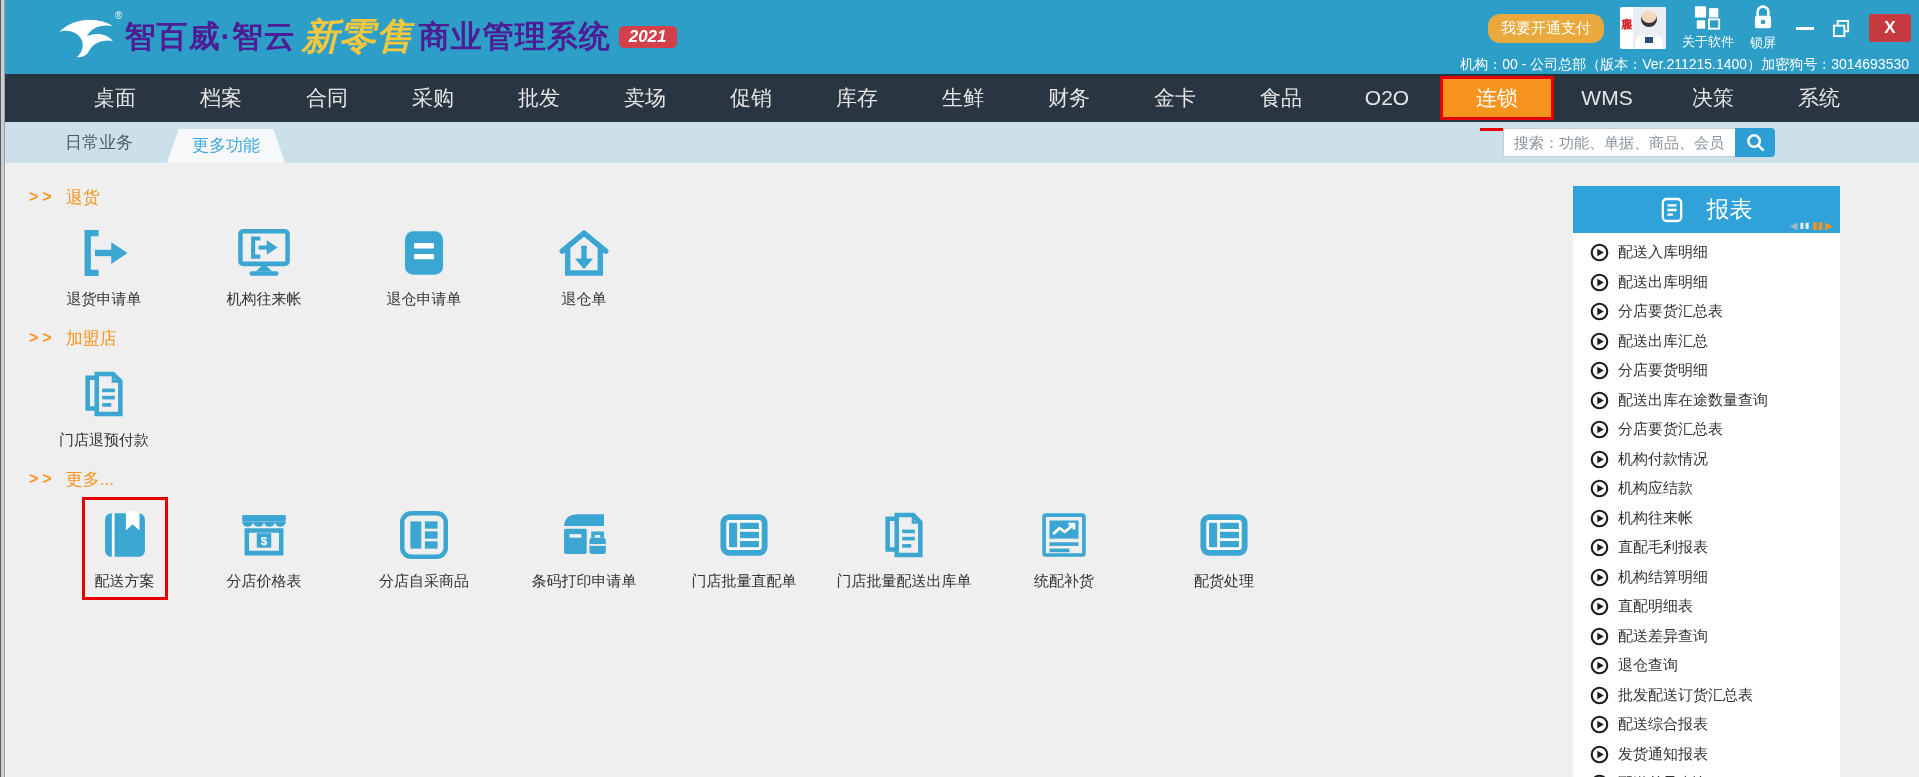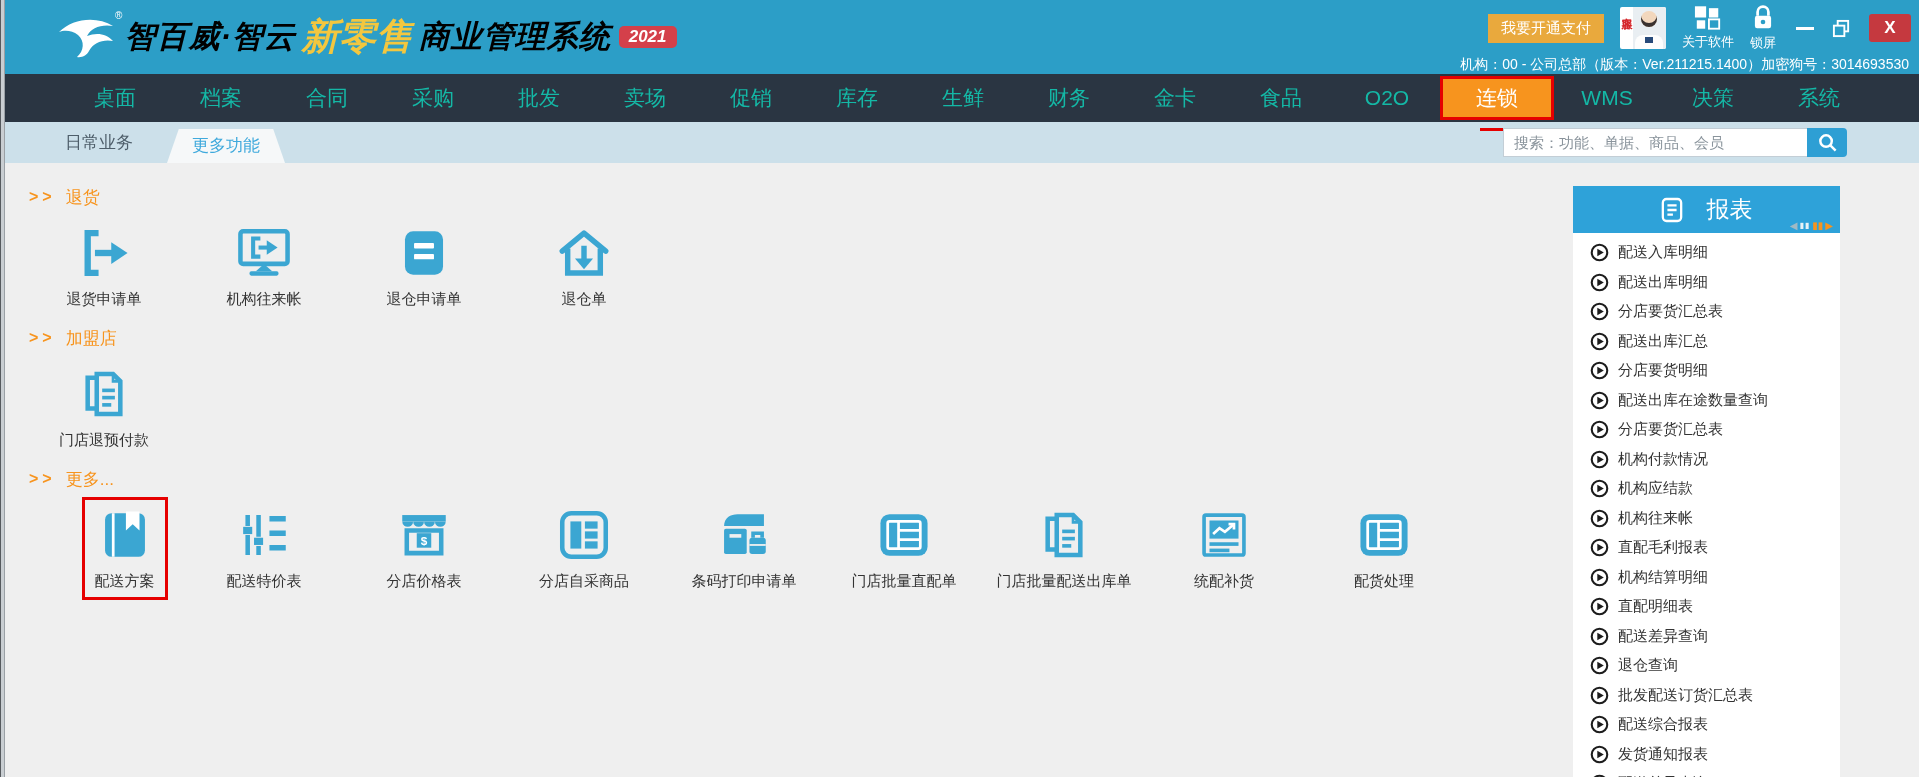--- a/index.html
+++ b/index.html
@@ -10,61 +10,61 @@
   }
   
   .win-border { position:absolute; left:0; top:0; width:5px; height:100%;
     background:#c9ced2; border-left:1px solid #565a5e; border-right:1px solid #9aa0a5; z-index:60; }
 
   
   .titlebar { position:absolute; left:5px; right:0; top:0; height:74px; background:#2C9EC7; }
   .brand { position:absolute; left:52px; top:12px; display:flex; align-items:center; }
   .brand-logo { width:64px; height:46px; }
   .reg { color:#fff; font-size:10px; align-self:flex-start; margin:-2px 2px 0 -6px; }
-  .brand-name,.brand-suffix { font-size:31px; font-weight:bold; color:#000000; letter-spacing:1px; white-space:nowrap;font-style:italic; }
+  .brand-name,.brand-suffix { font-size:31px; font-weight:bold; color:#4c1d95; letter-spacing:1px; white-space:nowrap; }
   .brand-tag { font-family:"Liberation Serif","DejaVu Serif",serif; font-style:italic; font-weight:bold;
     font-size:37px; color:#F3C73F; margin:0 6px; white-space:nowrap; }
   .badge-year { background:#D4404A; color:#fff; font-style:italic; font-weight:bold; font-size:17px;
     padding:1px 10px; border-radius:5px; margin-left:8px; }
   .tb-right { position:absolute; top:0; right:8px; height:74px; display:flex; flex-direction:column; align-items:flex-end; }
   .tb-top { display:flex; align-items:center; gap:16px; height:56px; }
-  .pay-btn { background:#E9A93D; color:#fff; font-size:15px; border:none; border-radius:0;
+  .pay-btn { background:#E9A93D; color:#fff; font-size:15px; border:none; border-radius:12px;
     padding:5px 13px; cursor:pointer; white-space:nowrap; }
   .avatar { width:46px; height:42px; background:#fff; border-radius:2px; display:flex; overflow:hidden; cursor:pointer; }
   .avatar-tag { writing-mode:vertical-rl; text-orientation:upright; color:#D5262B; font-weight:bold;
     font-size:11px; line-height:1; padding:2px 1px; letter-spacing:2px; }
   .avatar-figure { flex:1; position:relative; background:#e9eef2; }
   .avatar-head { position:absolute; left:8px; top:4px; width:16px; height:16px; border-radius:50%;
     background:#f2d7bd; box-shadow:0 -4px 0 0 #3a3230 inset; }
   .avatar-body { position:absolute; left:2px; bottom:0; width:28px; height:14px; border-radius:8px 8px 0 0; background:#fdfdfd; }
   .avatar-bow { position:absolute; left:12px; bottom:6px; width:8px; height:6px; background:#274a7a; }
   .tool { display:flex; flex-direction:column; align-items:center; gap:3px; color:#fff; font-size:13px; cursor:pointer; }
   .winctrl { display:flex; align-items:center; gap:18px; margin-left:4px; }
   .min-bar { width:18px; height:3px; background:#fff; display:inline-block; cursor:pointer; }
   .restore { cursor:pointer; display:flex; }
   .close-btn { width:42px; height:28px; background:#C5393F; border:none; border-radius:3px; color:#fff;
     font-weight:bold; font-size:17px; display:flex; align-items:center; justify-content:center; cursor:pointer; }
   .org-line { color:#fff; font-size:14px; padding-right:2px; white-space:nowrap; }
 
   
   .nav { position:absolute; top:74px; left:5px; right:0; height:48px; background:#2A3542; display:flex; padding-left:57px; }
-  .nav-item { width:106px; height:32px; line-height:48px; text-align:center; font-size:21px; color:#14b8a6;
+  .nav-item { width:106px; height:32px; line-height:48px; text-align:center; font-size:21px; color:#e5e5e5;
     cursor:pointer; white-space:nowrap; }
   .nav-item.active { width:114px; height:44px; line-height:37px; margin-top:2px;
     background:#F7941E; color:#fff; border:3px solid #E60000; }
 
   
   .tabbar { position:absolute; top:122px; left:5px; right:0; height:41px; background:#CCE0EA; }
   .tabs { display:flex; height:100%; align-items:flex-end; padding-left:46px; }
   .tab { width:96px; text-align:center; font-size:17px; color:#4e5e6a; height:41px; line-height:41px; cursor:pointer; }
   .tab.active { margin-left:20px; width:118px; height:34px; line-height:34px; background:#F6F8F9; color:#3FA9DC;
     clip-path:polygon(10% 0,90% 0,100% 100%,0 100%); }
   .annot-line { position:absolute; left:1475px; top:6px; width:64px; height:3px; background:#E60000; }
   .search-wrap { position:absolute; left:1498px; top:6px; display:flex; height:29px; }
-  .search-input { width:304px; height:29px; border:1px solid #c3ced6; border-right:none; padding:0 10px;
+  .search-input { width:232px; height:29px; border:1px solid #c3ced6; border-right:none; padding:0 10px;
     font-size:15px; color:#8a949c; background:#fff; outline:none; font-family:inherit; }
   .search-input::placeholder { color:#8a949c; opacity:1; }
   .search-btn { width:40px; background:#2E9FD4; border:none; border-radius:0 4px 4px 0; cursor:pointer;
     display:flex; align-items:center; justify-content:center; }
 
   
   .content { position:absolute; top:163px; left:5px; right:0; bottom:0; background:#EFEFEF; overflow:hidden; }
   .main { padding:14px 0 0 19px; }
   .section-title { display:flex; align-items:center; gap:10px; height:24px; margin:8px 0 0 5px;
     font-size:17px; color:#F7941E; }
@@ -284,34 +284,20 @@
                   <path d="M19 8 V56" stroke="#fff" stroke-width="3"></path>
                   <path d="M33 6 H48 V27 L40.5 20 L33 27 Z" fill="#fff"></path>
                 </svg>
               </span>
       <span class="app-label">配送方案</span>
     </div>
   </div>
           <div class="app">
     <div class="app-inner">
       <span class="app-icon">
-                <svg viewBox="0 0 64 64" fill="none" stroke="currentColor">
-                  <path d="M14 10 V22 M14 32 V54" stroke-width="5"></path>
-                  <rect x="9" y="23" width="10" height="8" fill="currentColor" stroke="none"></rect>
-                  <path d="M26 10 V34 M26 44 V54" stroke-width="5"></path>
-                  <rect x="21" y="35" width="10" height="8" fill="currentColor" stroke="none"></rect>
-                  <path d="M38 14 H56 M38 30 H56 M38 46 H56" stroke-width="6"></path>
-                </svg>
-              </span>
-      <span class="app-label">配送特价表</span>
-    </div>
-  </div>
-          <div class="app">
-    <div class="app-inner">
-      <span class="app-icon">
                 <svg viewBox="0 0 64 64">
                   <rect x="8" y="10" width="48" height="7" fill="currentColor"></rect>
                   <path d="M8 17 a6 6 0 0 0 12 0 Z" fill="currentColor"></path>
                   <path d="M20 17 a6 6 0 0 0 12 0 Z" fill="currentColor"></path>
                   <path d="M32 17 a6 6 0 0 0 12 0 Z" fill="currentColor"></path>
                   <path d="M44 17 a6 6 0 0 0 12 0 Z" fill="currentColor"></path>
                   <path d="M13 27 H51 V52 H13 Z" fill="none" stroke="currentColor" stroke-width="5"></path>
                   <rect x="24" y="30" width="16" height="16" fill="currentColor"></rect>
                   <text x="32" y="43" font-size="13" fill="#fff" text-anchor="middle" font-weight="bold">$</text>
                 </svg>

